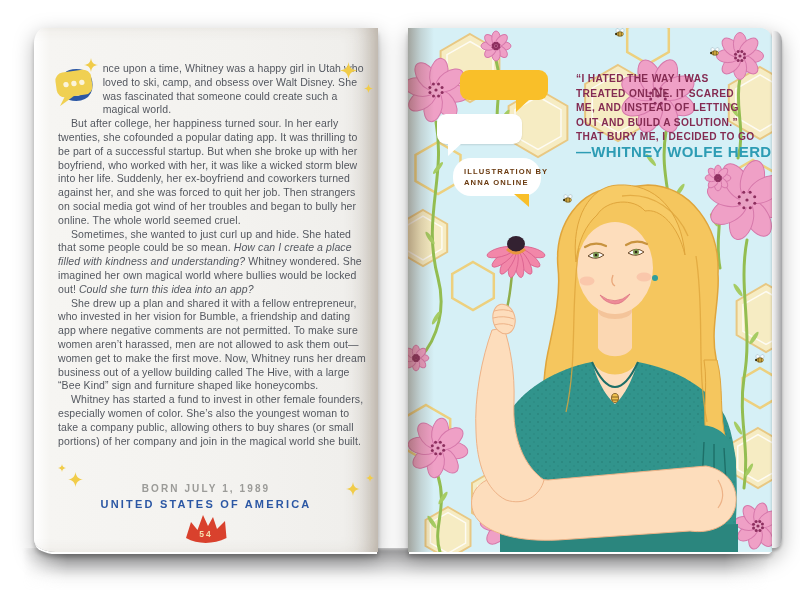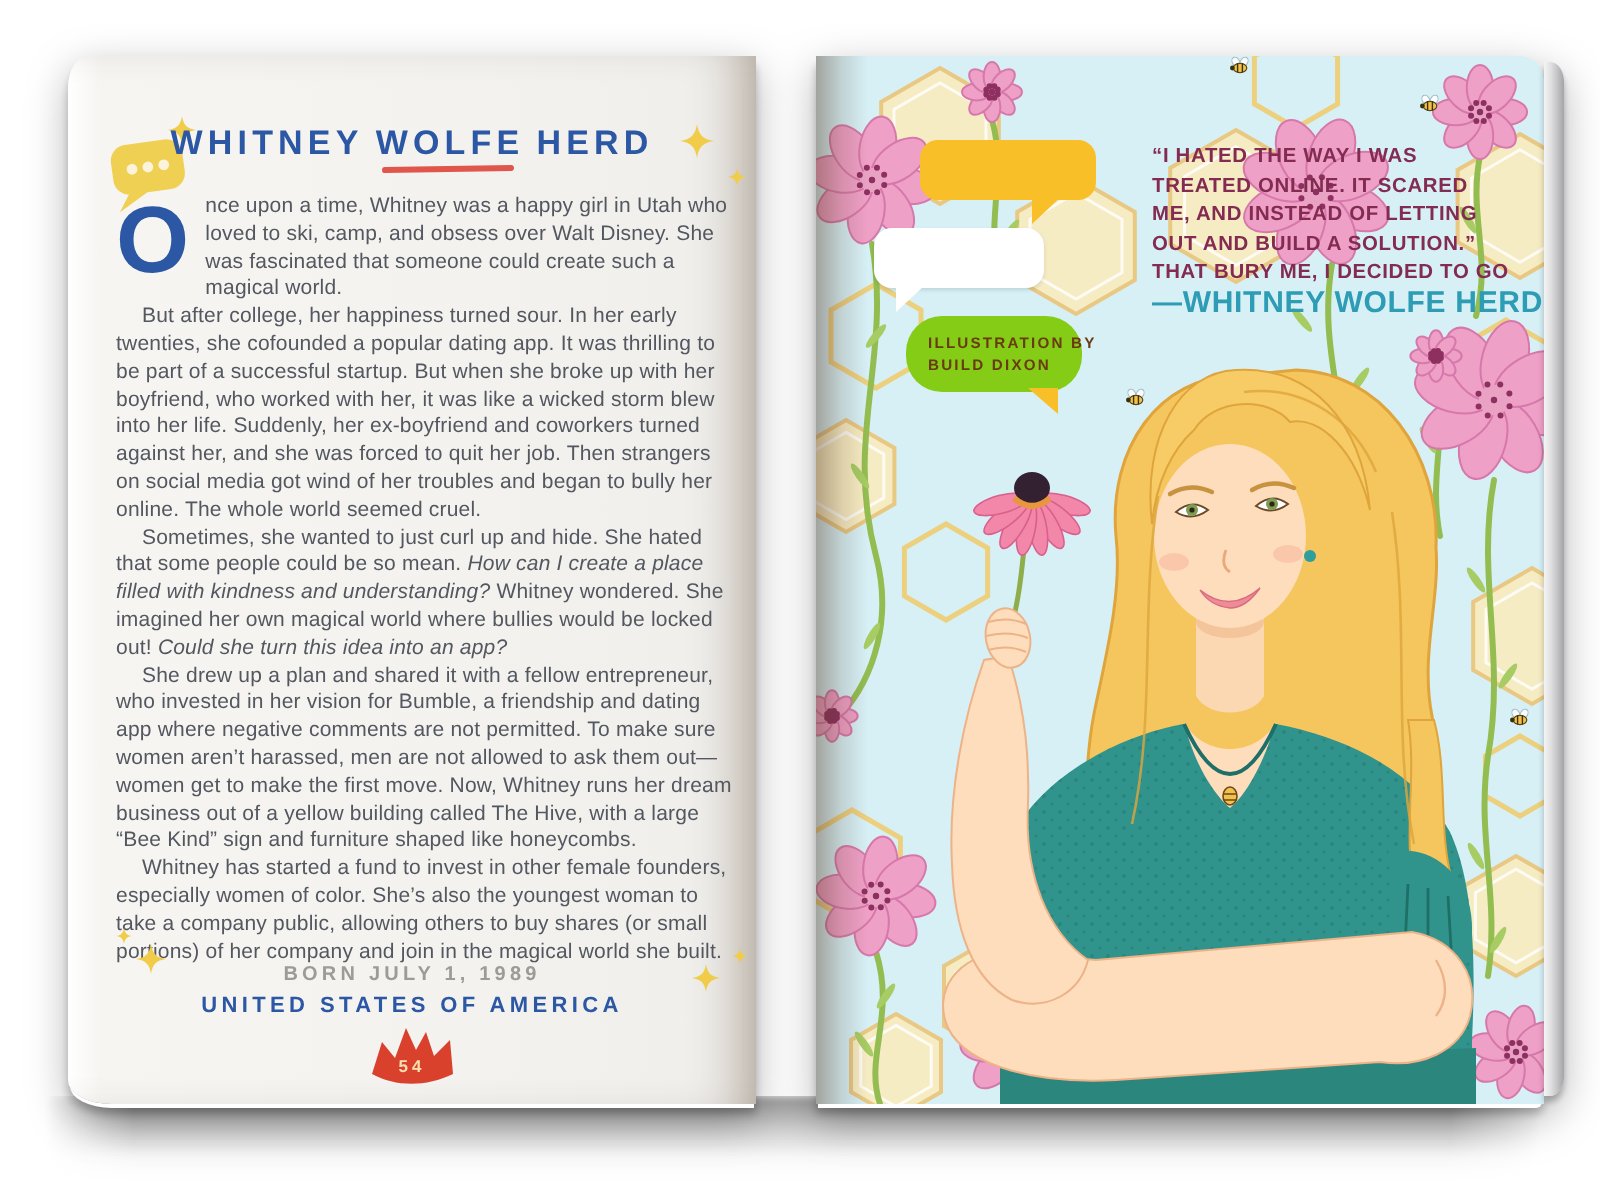--- a/index.html
+++ b/index.html
@@ -61,21 +61,21 @@
   .quote-attr{font-size:15px;font-weight:bold;letter-spacing:.35px;line-height:14.6px;
     color:#2d9cb4;white-space:nowrap;}
   .bubble{position:absolute;z-index:3;border-radius:9px;}
   .bubble-yellow{left:52px;top:42px;width:88px;height:30px;background:#f9bf29;}
   .bubble-yellow::after{content:"";position:absolute;left:56px;bottom:-12px;width:0;height:0;
     border-right:15px solid transparent;border-top:14px solid #f9bf29;}
   .bubble-white{left:29px;top:86px;width:85px;height:30px;background:#ffffff;
     box-shadow:0 1px 2px rgba(0,0,0,.12);}
   .bubble-white::after{content:"";position:absolute;left:11px;bottom:-12px;width:0;height:0;
     border-right:14px solid transparent;border-top:13px solid #ffffff;}
-  .credit{position:absolute;left:45px;top:130px;width:88px;background:#84cc16;border-radius:18px;
+  .credit{position:absolute;left:45px;top:130px;width:88px;background:#ffffff;border-radius:18px;
     padding:8px 4px 8px 11px;z-index:4;box-sizing:border-box;}
   .credit::after{content:"";position:absolute;right:12px;bottom:-11px;width:0;height:0;
     border-left:15px solid transparent;border-top:13px solid #f9bf29;}
   .credit-line{font-size:7.6px;font-weight:bold;letter-spacing:1.1px;color:#6a3a10;
     line-height:11px;white-space:nowrap;}
 </style>
 </head>
 <body>
 
 <div class="scene">
@@ -111,21 +111,20 @@
           <path d="M10 0 C11 6.5 13.5 9 20 10 C13.5 11 11 13.5 10 20 C9 13.5 6.5 11 0 10 C6.5 9 9 6.5 10 0 Z" fill="#f1cc49"></path>
         </svg>
       <svg class="deco" style="left:312px;top:454px" width="14" height="14" viewBox="0 0 20 20">
           <path d="M10 0 C11 6.5 13.5 9 20 10 C13.5 11 11 13.5 10 20 C9 13.5 6.5 11 0 10 C6.5 9 9 6.5 10 0 Z" fill="#f1cc49"></path>
         </svg>
       <svg class="deco" style="left:332px;top:446px" width="8" height="8" viewBox="0 0 20 20">
           <path d="M10 0 C11 6.5 13.5 9 20 10 C13.5 11 11 13.5 10 20 C9 13.5 6.5 11 0 10 C6.5 9 9 6.5 10 0 Z" fill="#f1cc49"></path>
         </svg>
 
       <div class="lp-header">
-        <h1 class="lp-title"><span>WHITNEY</span><span class="wolfe">WOLFE</span><span>HERD</span></h1>
       </div>
 
       <div class="lp-body" id="paragraphs">
           <p><span class="dropcap">O</span><span>nce upon a time, Whitney was a happy girl in Utah who loved to ski, camp, and obsess over Walt Disney. She was fascinated that someone could create such a magical world.</span></p>
           <p class="indent"><span>But after college, her happiness turned sour. In her early twenties, she cofounded a popular dating app. It was thrilling to be part of a successful startup. But when she broke up with her boyfriend, who worked with her, it was like a wicked storm blew into her life. Suddenly, her ex-boyfriend and coworkers turned against her, and she was forced to quit her job. Then strangers on social media got wind of her troubles and began to bully her online. The whole world seemed cruel.</span></p>
           <p class="indent"><span>Sometimes, she wanted to just curl up and hide. She hated that some people could be so mean. </span><em>How can I create a place filled with kindness and understanding?</em><span> Whitney wondered. She imagined her own magical world where bullies would be locked out! </span><em>Could she turn this idea into an app?</em></p>
           <p class="indent"><span>She drew up a plan and shared it with a fellow entrepreneur, who invested in her vision for Bumble, a friendship and dating app where negative comments are not permitted. To make sure women aren’t harassed, men are not allowed to ask them out—women get to make the first move. Now, Whitney runs her dream business out of a yellow building called The Hive, with a large “Bee Kind” sign and furniture shaped like honeycombs.</span></p>
           <p class="indent"><span>Whitney has started a fund to invest in other female founders, especially women of color. She’s also the youngest woman to take a company public, allowing others to buy shares (or small portions) of her company and join in the magical world she built.</span></p>
         </div>
 
@@ -519,20 +518,20 @@
             <div class="quote-line">THAT BURY ME, I DECIDED TO GO</div>
           </div>
         <div class="quote-attr">—WHITNEY WOLFE HERD</div>
       </div>
 
       <div class="bubble bubble-yellow"></div>
       <div class="bubble bubble-white"></div>
 
       <div class="credit">
         <div class="credit-line">ILLUSTRATION BY</div>
-        <div class="credit-line">BUILD DIXON</div>
+        <div class="credit-line">ANNA ONLINE</div>
       </div>
 
       <div class="spine-shade"></div>
       <div class="page-edges"></div>
     </div>
   </div>
 </div>
 
 </body></html>

